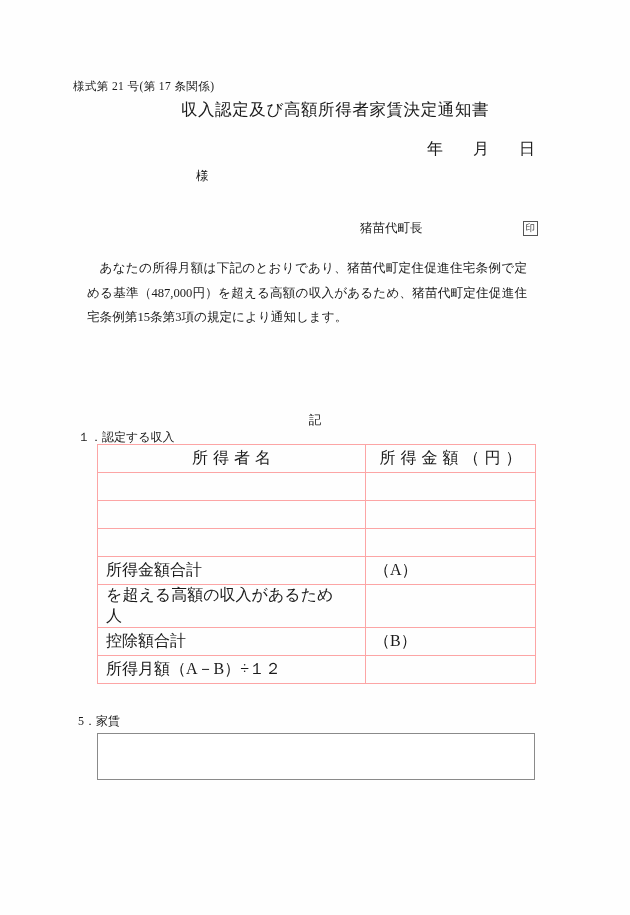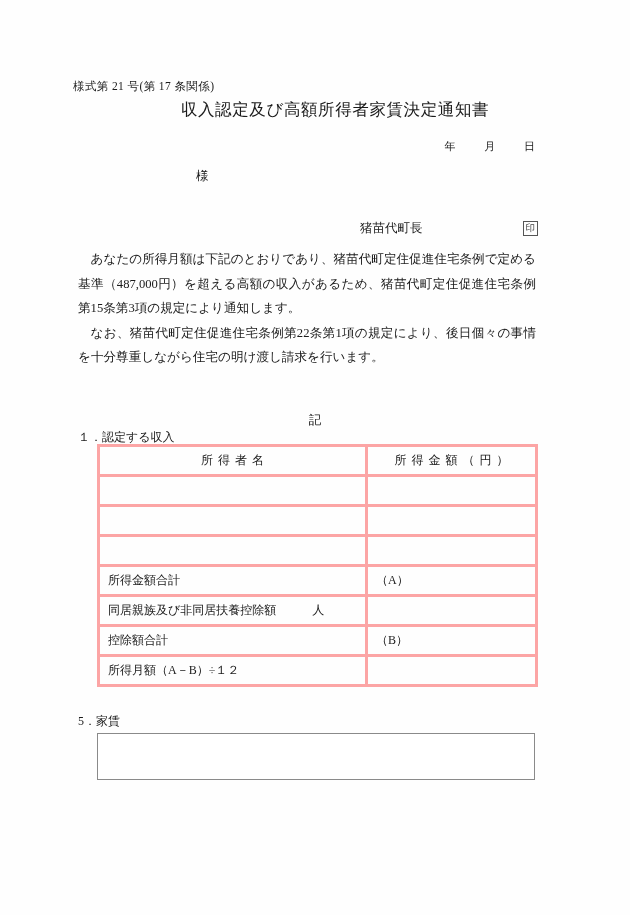--- a/index.html
+++ b/index.html
@@ -42,21 +42,21 @@
     letter-spacing: 0.6px;
     white-space: nowrap;
     margin-left: 40px;
   }
 
   
   .date-line {
     position: absolute;
     right: 95px;
     top: 139px;
-    font-size: 11px;
+    font-size: 16px;
     white-space: nowrap;
   }
   .date-line span { margin-left: 26px; }
   .date-line span:first-child { margin-left: 0; }
 
   
   .addressee {
     position: absolute;
     left: 196px;
     top: 168px;
@@ -90,21 +90,21 @@
     position: absolute;
     left: 78px;
     top: 247px;
     width: 458px;
     font-size: 12.6px;
     line-height: 24.6px;
     text-align: justify;
     text-justify: inter-ideograph;
   }
   .body-block p {
-    margin: 0;
+    margin: 9px;
     text-indent: 1em;
   }
 
   
   .ki-mark {
     position: absolute;
     left: 0;
     right: 0;
     top: 412px;
     text-align: center;
@@ -124,24 +124,24 @@
   
   .income-table {
     position: absolute;
     left: 97px;
     top: 444px;
     width: 438px;
     border-collapse: collapse;
     table-layout: fixed;
   }
   .income-table td {
-    border: 3px solid #fca5a5;
+    border: 1px solid #fca5a5;
     height: 27px;
     padding: 0 8px;
-    font-size: 12px;
+    font-size: 16px;
     vertical-align: middle;
   }
   .col-name   { width: 268px; }
   .col-amount { width: 170px; }
   .hdr-cell {
     text-align: center;
     letter-spacing: 5px;
     text-indent: 5px;
   }
   .blank-cell { height: 27px; }
@@ -175,21 +175,20 @@
 
   <div class="addressee">様</div>
 
   <div class="issuer-row">
     <span>猪苗代町長</span>
     <span class="seal-box">印</span>
   </div>
 
   <div class="body-block">
     <p>あなたの所得月額は下記のとおりであり、猪苗代町定住促進住宅条例で定める基準（487,000円）を超える高額の収入があるため、猪苗代町定住促進住宅条例第15条第3項の規定により通知します。</p>
-    <p>なお、猪苗代町定住促進住宅条例第22条第1項の規定により、後日個々の事情を十分尊重しながら住宅の明け渡し請求を行います。</p>
   </div>
 
   <div class="ki-mark">記</div>
 
   <div class="sec-heading sec-1">１．認定する収入</div>
 
   <table class="income-table">
     <colgroup>
       <col class="col-name">
       <col class="col-amount">
@@ -209,21 +208,21 @@
         </tr>
         <tr>
           <td class="blank-cell"></td>
           <td class="blank-cell"></td>
         </tr>
         <tr>
           <td>所得金額合計</td>
           <td>（A）</td>
         </tr>
         <tr>
-          <td>同居親族及び非同居扶養控除額　　　人</td>
+          <td>を超える高額の収入があるため　　　人</td>
           <td></td>
         </tr>
         <tr>
           <td>控除額合計</td>
           <td>（B）</td>
         </tr>
         <tr>
           <td>所得月額（A－B）÷１２</td>
           <td></td>
         </tr>

